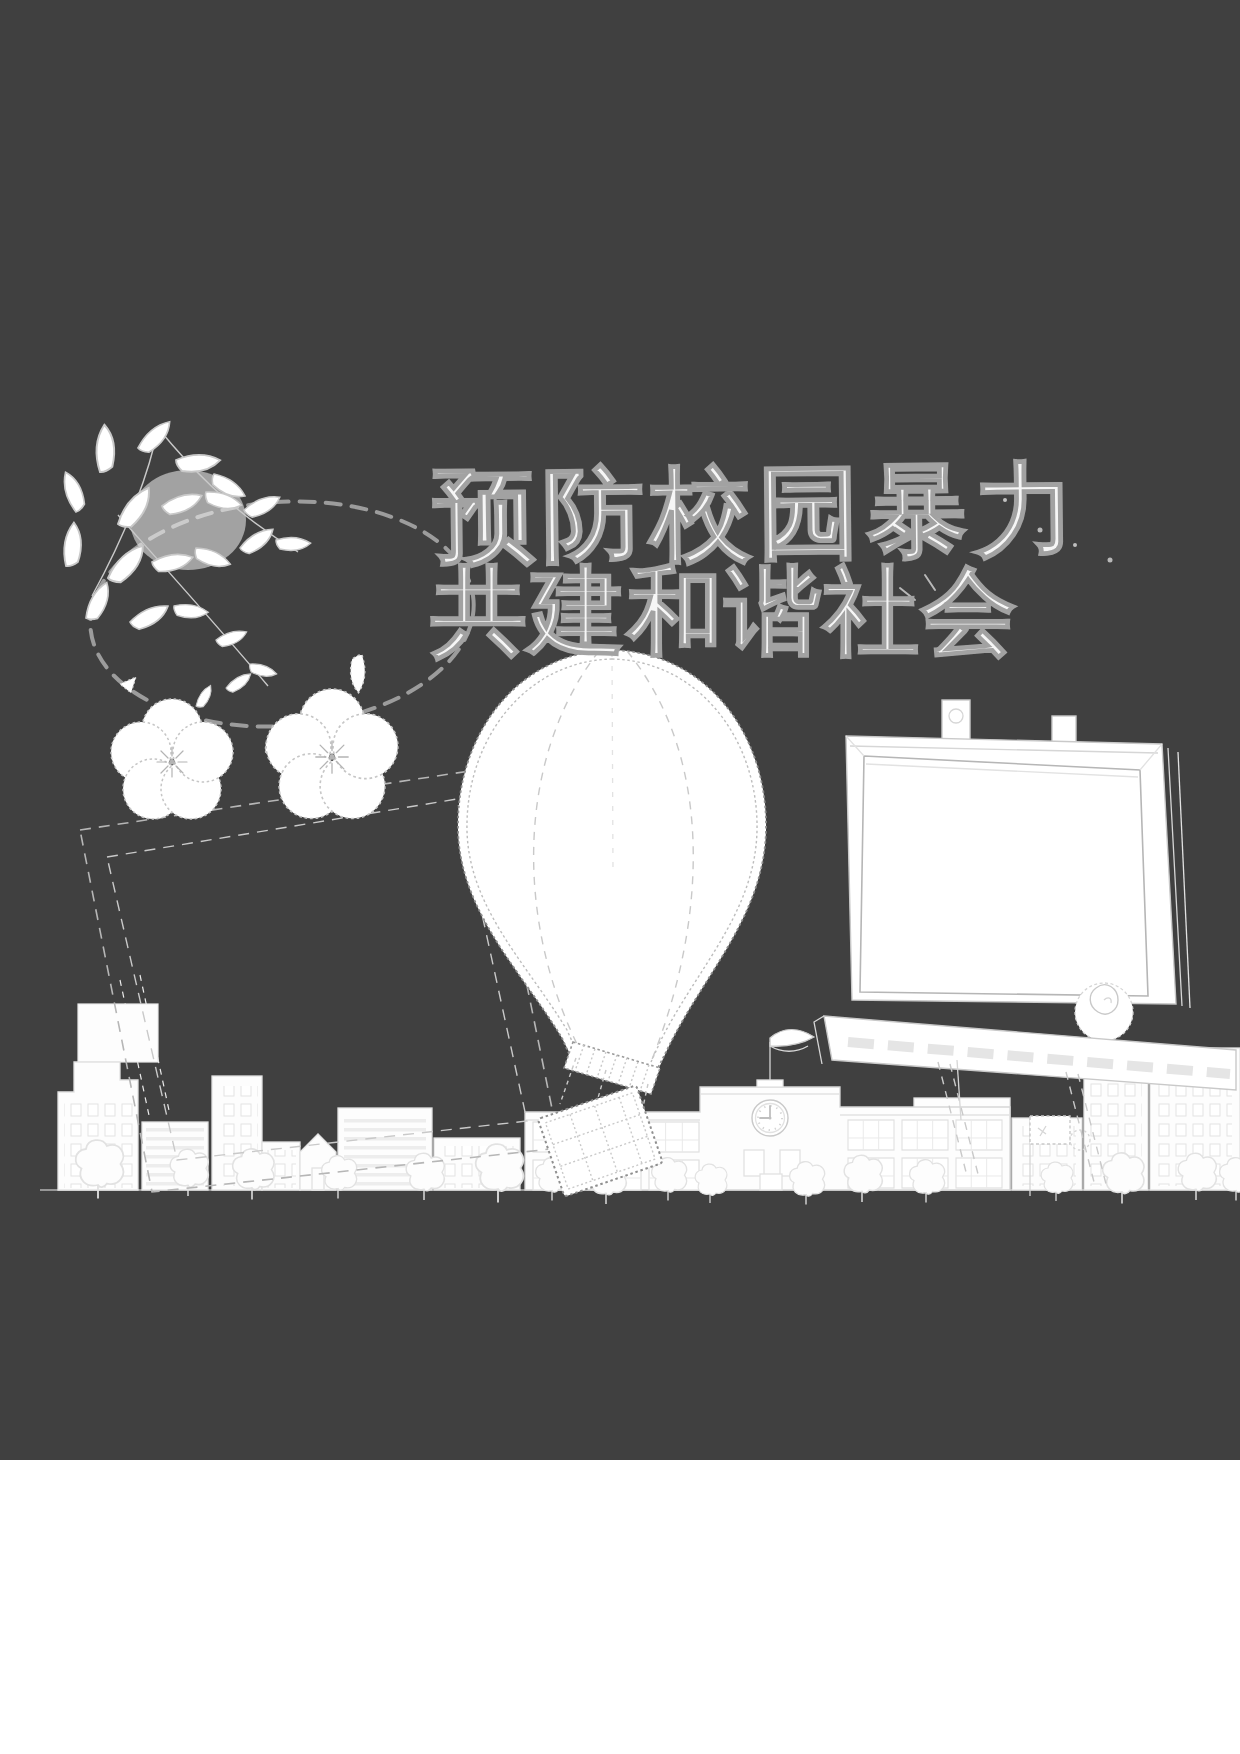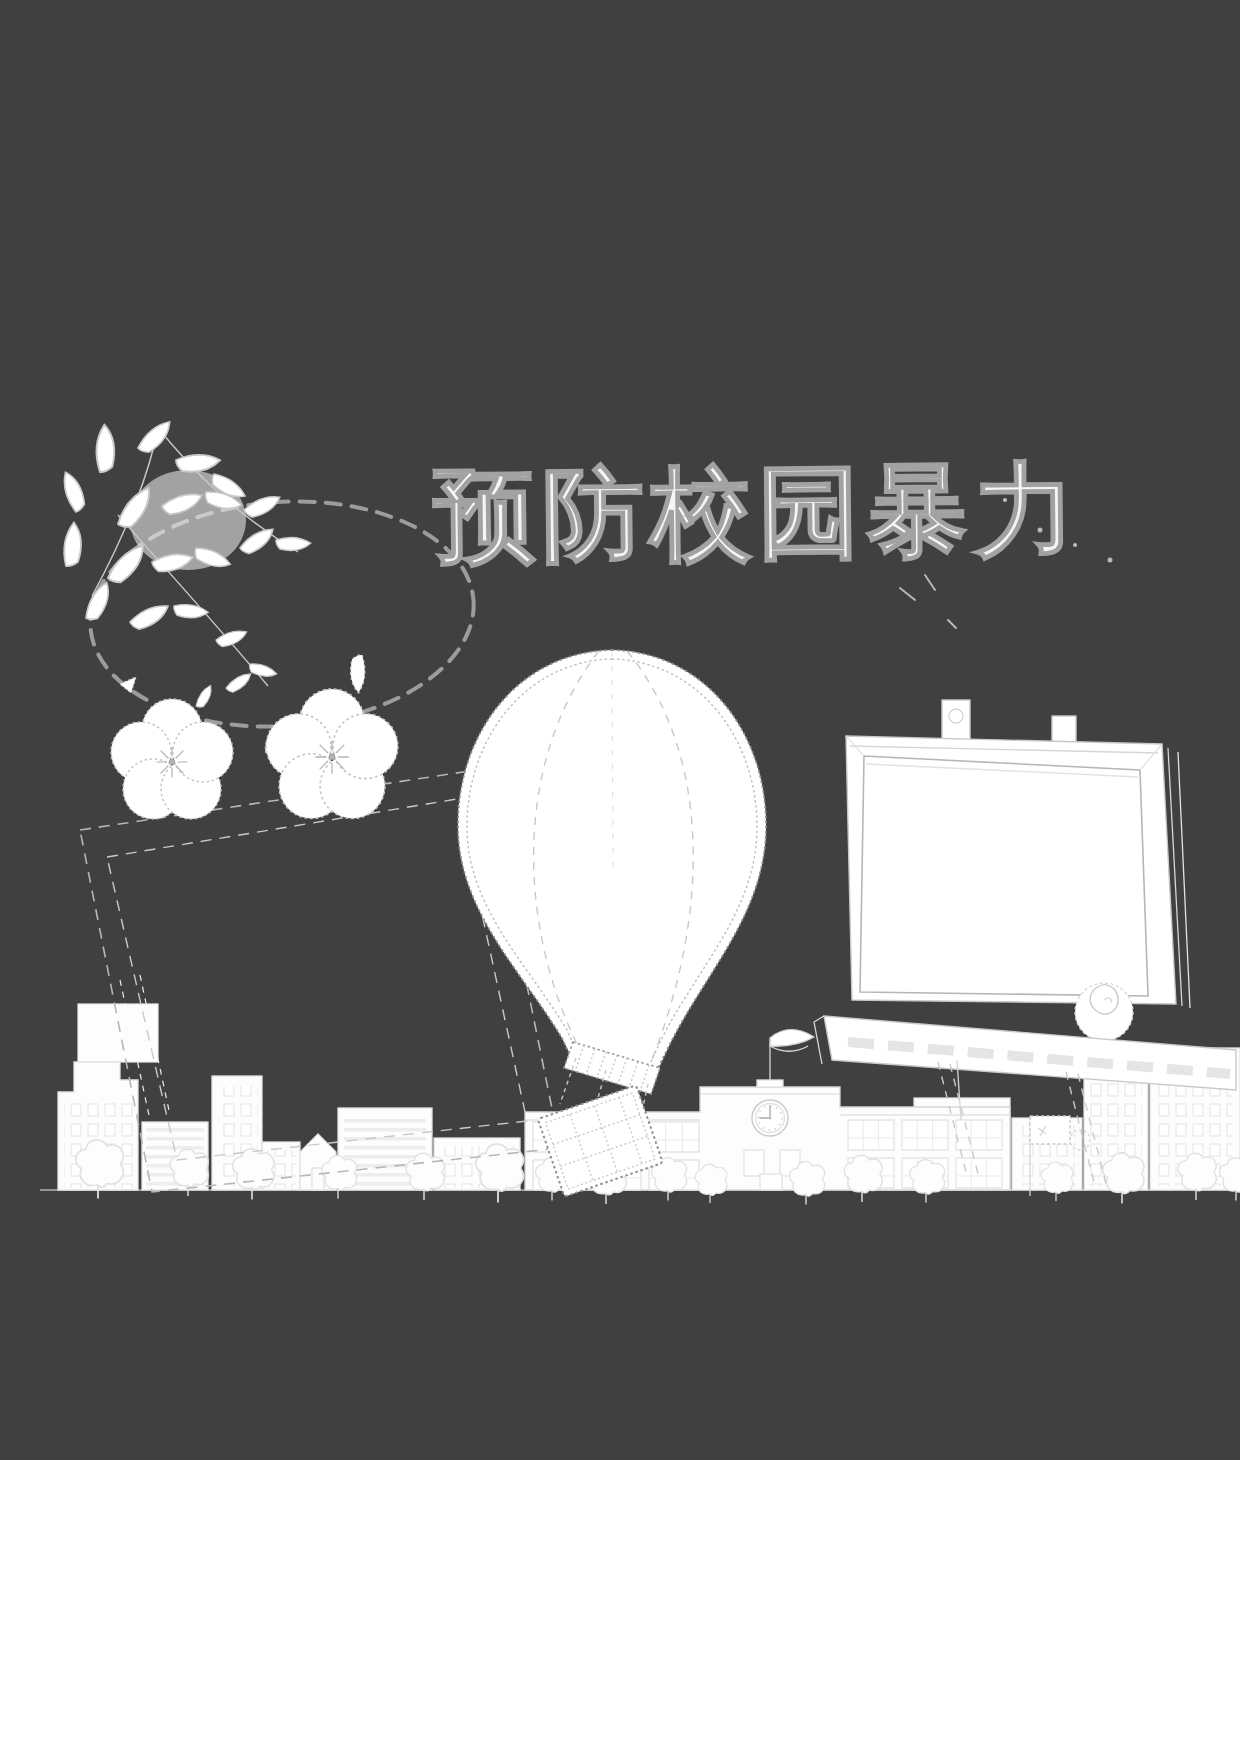--- a/index.html
+++ b/index.html
@@ -278,13 +278,14 @@
   <g stroke="#b8b8b8" stroke-width="2" stroke-linecap="round">
     <path d="M900,588 L915,600 M925,575 L935,590 M948,620 L956,628"></path>
     <circle cx="1040" cy="530" r="2.5" fill="#b8b8b8" stroke="none"></circle>
     <circle cx="1075" cy="545" r="2" fill="#bfbfbf" stroke="none"></circle>
     <circle cx="1110" cy="560" r="2.5" fill="#b8b8b8" stroke="none"></circle>
     <circle cx="1005" cy="500" r="2" fill="#c2c2c2" stroke="none"></circle>
   </g>
 </svg>
 
 <div class="title-line t1">预防校园暴力</div>
+<div class="title-line t2">共建和谐社会</div>
 </div>
 
 </body></html>

